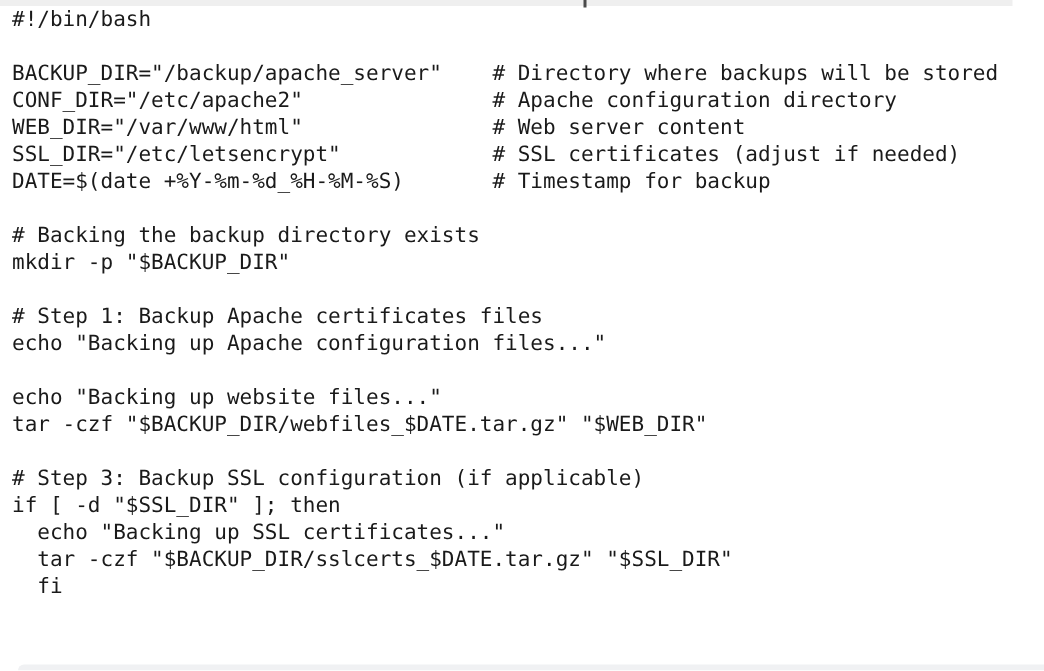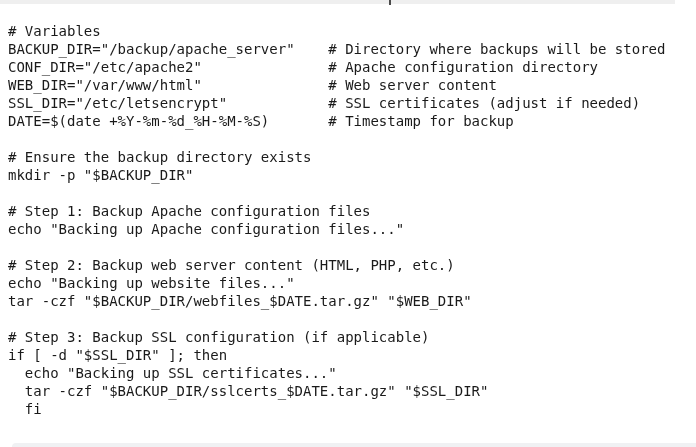--- a/index.html
+++ b/index.html
@@ -55,35 +55,34 @@
   }
 </style>
 </head>
 <body>
 
 <div class="top-strip"></div>
 <div class="text-caret"></div>
 
 <div class="code-area">
   <div>
+      <div class="code-line">#!/bin/bash</div>
       <div class="code-line"></div>
-      <div class="code-line"># Variables</div>
       <div class="code-line">BACKUP_DIR="/backup/apache_server"    # Directory where backups will be stored</div>
       <div class="code-line">CONF_DIR="/etc/apache2"               # Apache configuration directory</div>
       <div class="code-line">WEB_DIR="/var/www/html"               # Web server content</div>
       <div class="code-line">SSL_DIR="/etc/letsencrypt"            # SSL certificates (adjust if needed)</div>
       <div class="code-line">DATE=$(date +%Y-%m-%d_%H-%M-%S)       # Timestamp for backup</div>
       <div class="code-line"></div>
-      <div class="code-line"># Ensure the backup directory exists</div>
+      <div class="code-line"># Backing the backup directory exists</div>
       <div class="code-line">mkdir -p "$BACKUP_DIR"</div>
       <div class="code-line"></div>
-      <div class="code-line"># Step 1: Backup Apache configuration files</div>
+      <div class="code-line"># Step 1: Backup Apache certificates files</div>
       <div class="code-line">echo "Backing up Apache configuration files..."</div>
       <div class="code-line"></div>
-      <div class="code-line"># Step 2: Backup web server content (HTML, PHP, etc.)</div>
       <div class="code-line">echo "Backing up website files..."</div>
       <div class="code-line">tar -czf "$BACKUP_DIR/webfiles_$DATE.tar.gz" "$WEB_DIR"</div>
       <div class="code-line"></div>
       <div class="code-line"># Step 3: Backup SSL configuration (if applicable)</div>
       <div class="code-line">if [ -d "$SSL_DIR" ]; then</div>
       <div class="code-line">  echo "Backing up SSL certificates..."</div>
       <div class="code-line">  tar -czf "$BACKUP_DIR/sslcerts_$DATE.tar.gz" "$SSL_DIR"</div>
       <div class="code-line">  fi</div>
     </div>
 </div>

